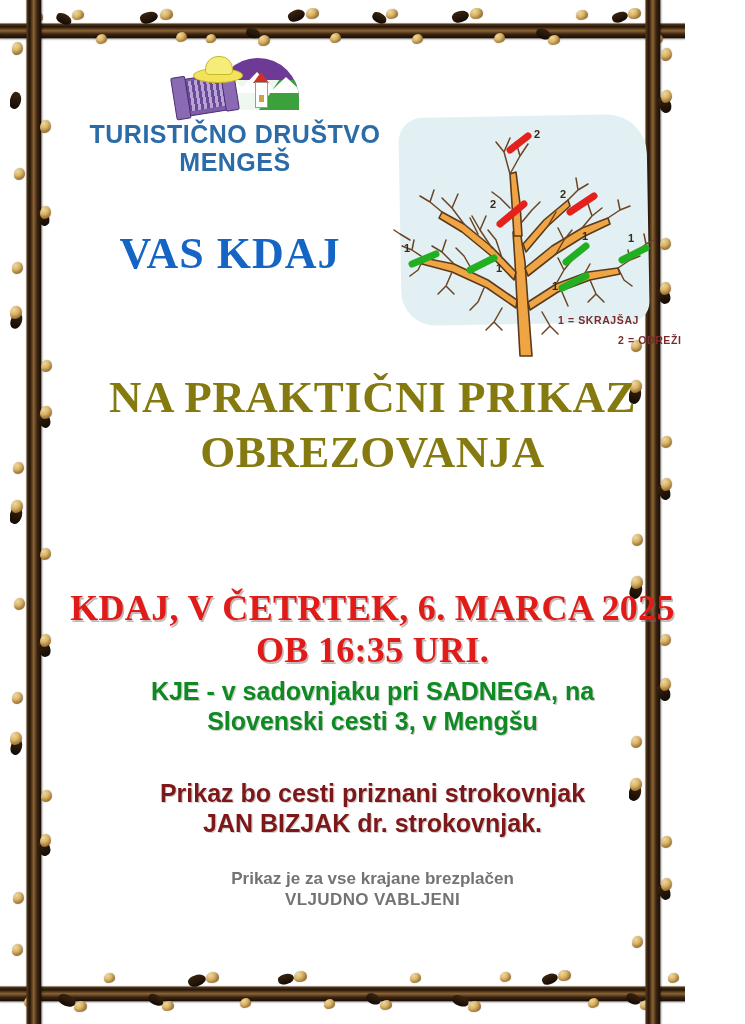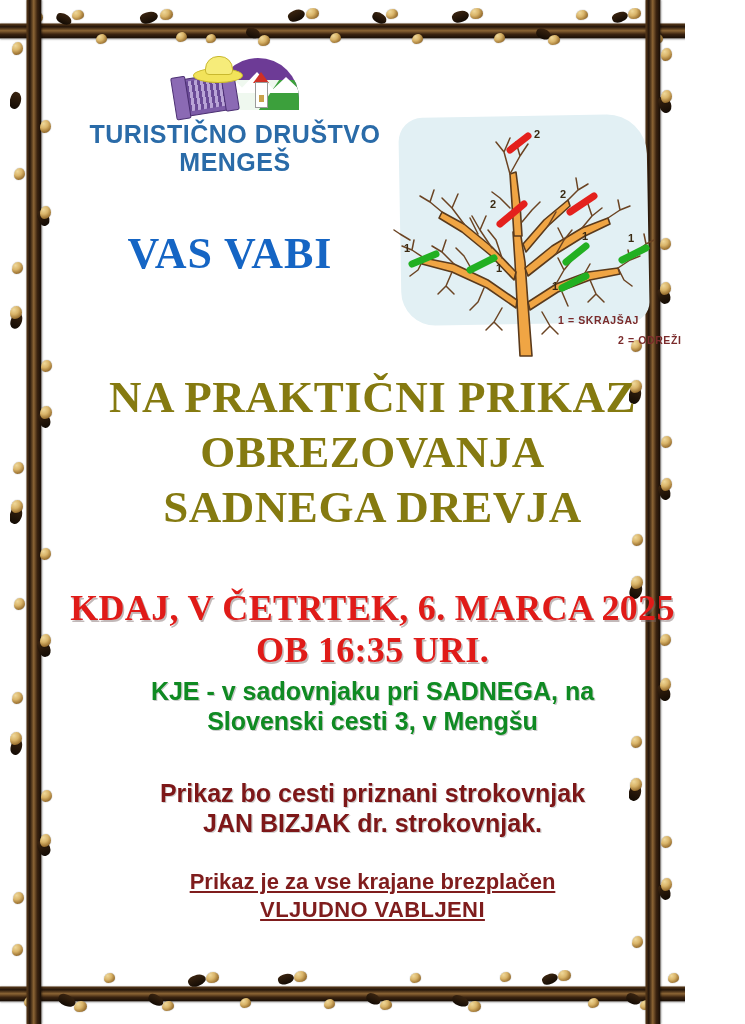--- a/index.html
+++ b/index.html
@@ -108,22 +108,22 @@
      text-shadow:1.2px 1.2px 0 rgba(150,150,150,.5);}
 
   
   #expert{position:absolute;left:56px;top:778px;width:633px;text-align:center;
      font-family:"Liberation Sans",sans-serif;font-weight:bold;color:#7d1718;
      font-size:25px;line-height:1.2;
      text-shadow:1.2px 1.2px 0 rgba(150,150,150,.45);}
 
   
   #footer-note{position:absolute;left:56px;top:868px;width:633px;text-align:center;
-     font-family:"Liberation Sans",sans-serif;font-weight:bold;color:#7f1d1d;
-     font-size:22px;line-height:1.25;text-decoration:underline;}
+     font-family:"Liberation Sans",sans-serif;font-weight:bold;color:#737373;
+     font-size:17px;line-height:1.25;}
   #footer-note .l2{letter-spacing:.4px;}
 </style>
 </head>
 <body>
 
 <div id="poster">
 
   <div id="field"></div>
 
   <div class="border-band band-top">
@@ -270,21 +270,21 @@
       </div>
       <div class="hat">
         <div class="hat-brim"></div>
         <div class="hat-crown"></div>
       </div>
     </div>
     <div class="logo-text1">TURISTIČNO DRUŠTVO</div>
     <div class="logo-text2">MENGEŠ</div>
   </div>
 
-  <div id="vasvabi">VAS VABI</div>
+  <div id="vasvabi">VAS KDAJ</div>
 
   <div id="tree-fig">
     <div id="tree-bg"></div>
     <svg id="tree-svg" width="268" height="250" viewBox="0 0 268 250">
       <g stroke="#5a3a1c" stroke-width="1.6" fill="#f0a544" stroke-linejoin="round">
 
         <path d="M128 244 L125 190 L123 150 L121 120 L128 118 L133 150 L136 192 L140 244 Z"></path>
 
         <path d="M125 188 L96 168 L62 152 L32 146 L30 152 L60 160 L95 176 L124 196 Z"></path>
 
@@ -345,21 +345,20 @@
         <text x="236" y="130">1</text>
       </g>
     </svg>
     <div class="legend" id="lg1">1  =  SKRAJŠAJ</div>
     <div class="legend" id="lg2">2  =  ODREŽI</div>
   </div>
 
   <div id="headline">
     <div>NA PRAKTIČNI PRIKAZ</div>
     <div>OBREZOVANJA</div>
-    <div>SADNEGA DREVJA</div>
   </div>
 
   <div id="when">
     <div>KDAJ, V ČETRTEK, 6. MARCA 2025</div>
     <div>OB 16:35 URI.</div>
   </div>
 
   <div id="where">
     <div>KJE - v sadovnjaku pri SADNEGA, na</div>
     <div>Slovenski cesti 3, v Mengšu</div>

